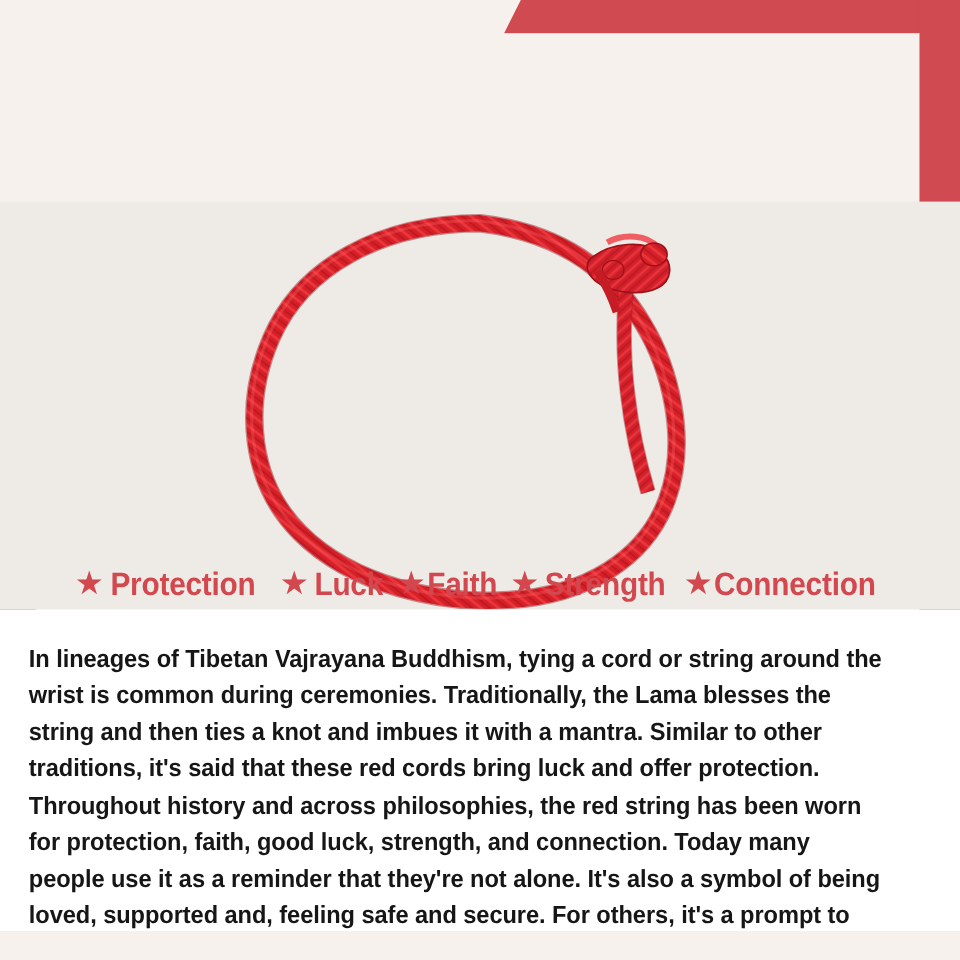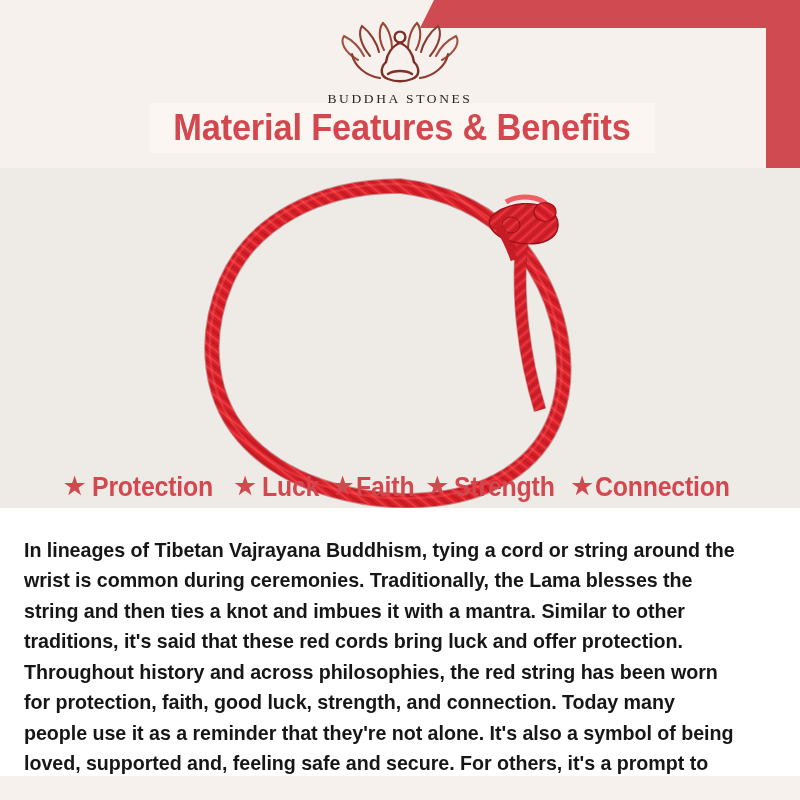--- a/index.html
+++ b/index.html
@@ -297,52 +297,21 @@
         <ellipse cx="545" cy="44" rx="11" ry="9.5" fill="url(#braid)" stroke="#9c1118" stroke-width="1.2"></ellipse>
         <ellipse cx="511" cy="57" rx="9" ry="8" fill="url(#braid2)" stroke="#9c1118" stroke-width="1"></ellipse>
         <path d="M498 58 C 504 68, 510 80, 514 92" fill="none" stroke="#c61c25" stroke-width="7"></path>
       </g>
     </svg>
   </div>
 
   <div class="bar-left"></div>
   <div class="bar-bottom-left"></div>
 
-  <div class="logo-block">
-    <svg class="logo-mark" width="140" height="74" viewBox="0 0 140 74">
-      <g fill="none" stroke="#8d3b2f" stroke-width="2.1" stroke-linecap="round">
-
-        <path d="M28 44 C 14 36, 10 26, 14 20 C 22 24, 30 32, 34 40" stroke="#a05242"></path>
-        <path d="M40 40 C 30 28, 28 16, 32 10 C 40 16, 47 27, 49 36" stroke="#8d3b2f"></path>
-        <path d="M54 34 C 48 22, 49 12, 53 7 C 59 13, 62 24, 62 32" stroke="#9c4535"></path>
-
-        <path d="M112 44 C 126 36, 130 26, 126 20 C 118 24, 110 32, 106 40" stroke="#a05242"></path>
-        <path d="M100 40 C 110 28, 112 16, 108 10 C 100 16, 93 27, 91 36" stroke="#8d3b2f"></path>
-        <path d="M86 34 C 92 22, 91 12, 87 7 C 81 13, 78 24, 78 32" stroke="#9c4535"></path>
-
-        <path d="M22 38 C 24 50, 36 60, 50 62" stroke="#8d3b2f"></path>
-        <path d="M118 38 C 116 50, 104 60, 90 62" stroke="#8d3b2f"></path>
-      </g>
-      <g fill="none" stroke="#7e2f26" stroke-width="2.4" stroke-linecap="round">
-
-        <circle cx="70" cy="21" r="5.4"></circle>
-
-        <path d="M70 27 C 62 30, 57 38, 56 46"></path>
-        <path d="M70 27 C 78 30, 83 38, 84 46"></path>
-
-        <path d="M56 46 C 50 52, 50 60, 58 63 C 66 66, 74 66, 82 63 C 90 60, 90 52, 84 46"></path>
-        <path d="M58 58 C 64 54, 76 54, 82 58"></path>
-      </g>
-    </svg>
-    <span class="logo-word">BUDDHA STONES</span>
-  </div>
-
-  <div class="title-band">
-    <span class="title-text">Material Features &amp; Benefits</span>
-  </div>
+
 
 
   <div class="benefits-row">
     <span class="benefit">
       <span class="star">★</span>
       <span class="blabel">Protection</span>
     </span>
     <span class="benefit">
       <span class="star">★</span>
       <span class="blabel">Luck</span>

